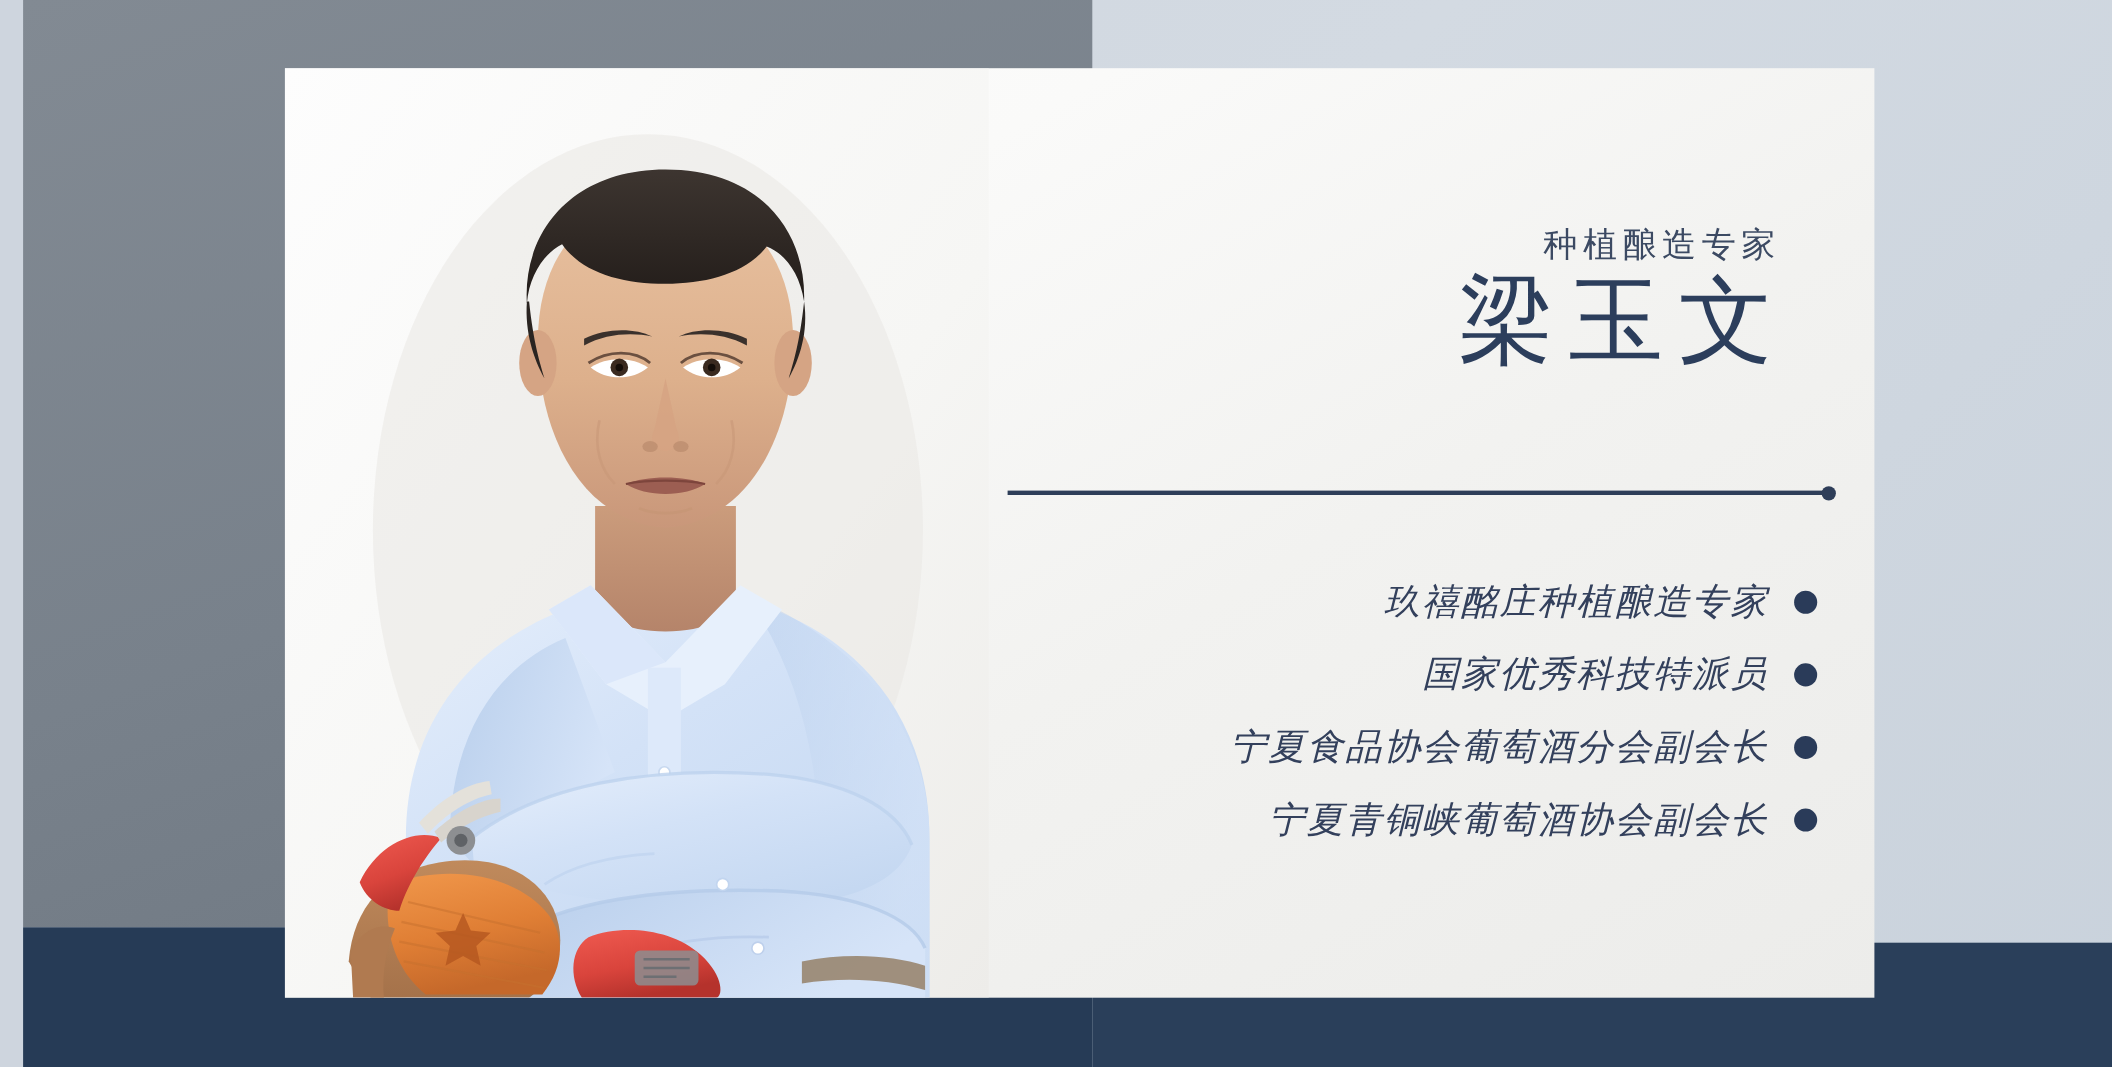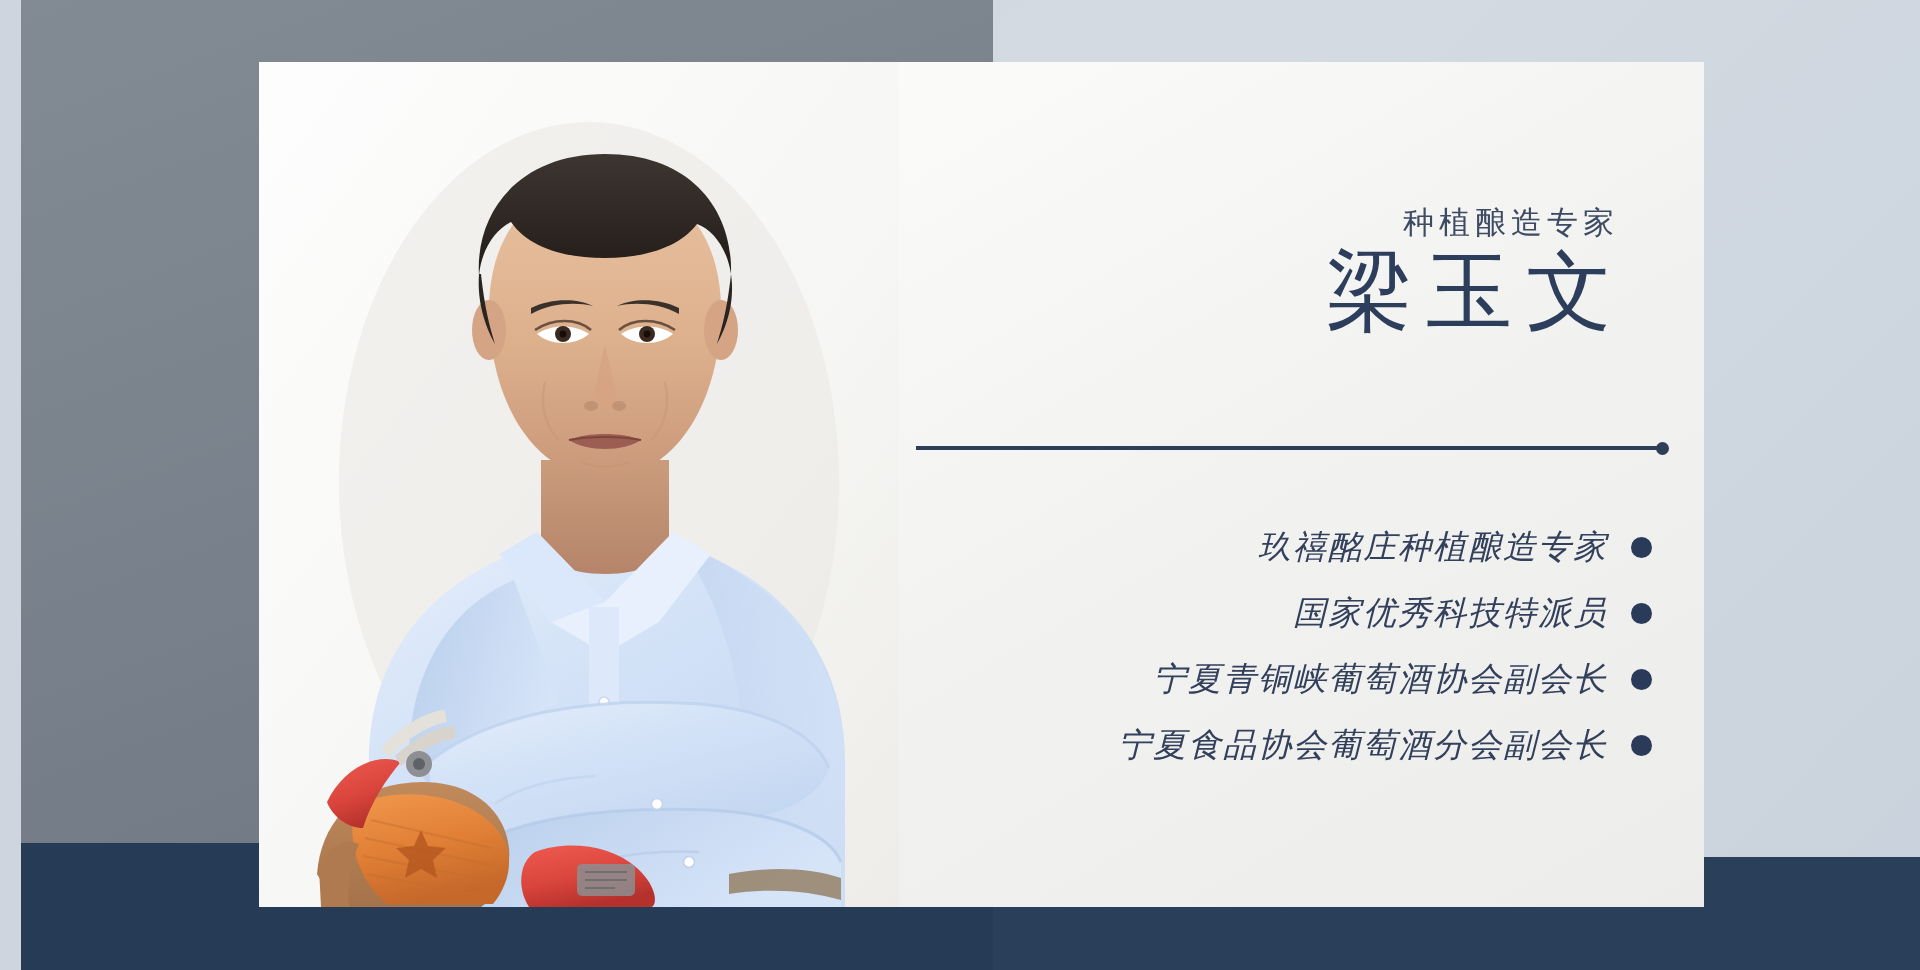--- a/index.html
+++ b/index.html
@@ -255,25 +255,25 @@
           <span class="cred-bullet"></span>
         </div>
 
         <div class="cred-row">
           <span class="cred-text">国家优秀科技特派员</span>
           <span class="cred-bullet"></span>
         </div>
 
 
         <div class="cred-row">
+          <span class="cred-text">宁夏食品协会葡萄酒分会副会长</span>
+          <span class="cred-bullet"></span>
+        </div>
+
+        <div class="cred-row">
           <span class="cred-text">宁夏青铜峡葡萄酒协会副会长</span>
-          <span class="cred-bullet"></span>
-        </div>
-
-        <div class="cred-row">
-          <span class="cred-text">宁夏食品协会葡萄酒分会副会长</span>
           <span class="cred-bullet"></span>
         </div>
 
       </div>
     </div>
   </div>
 </div>
 
 </body></html>

